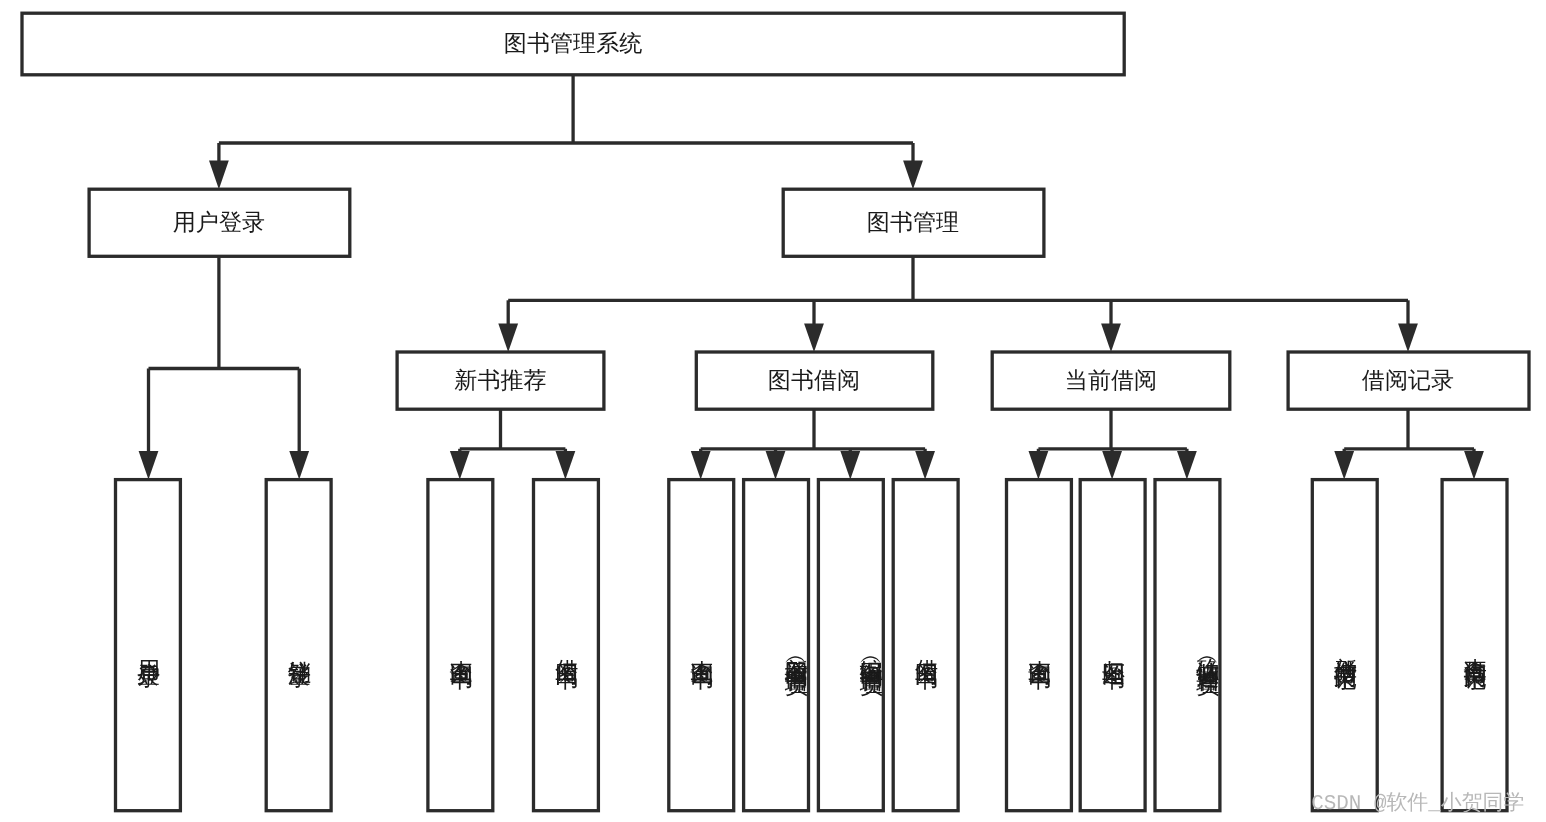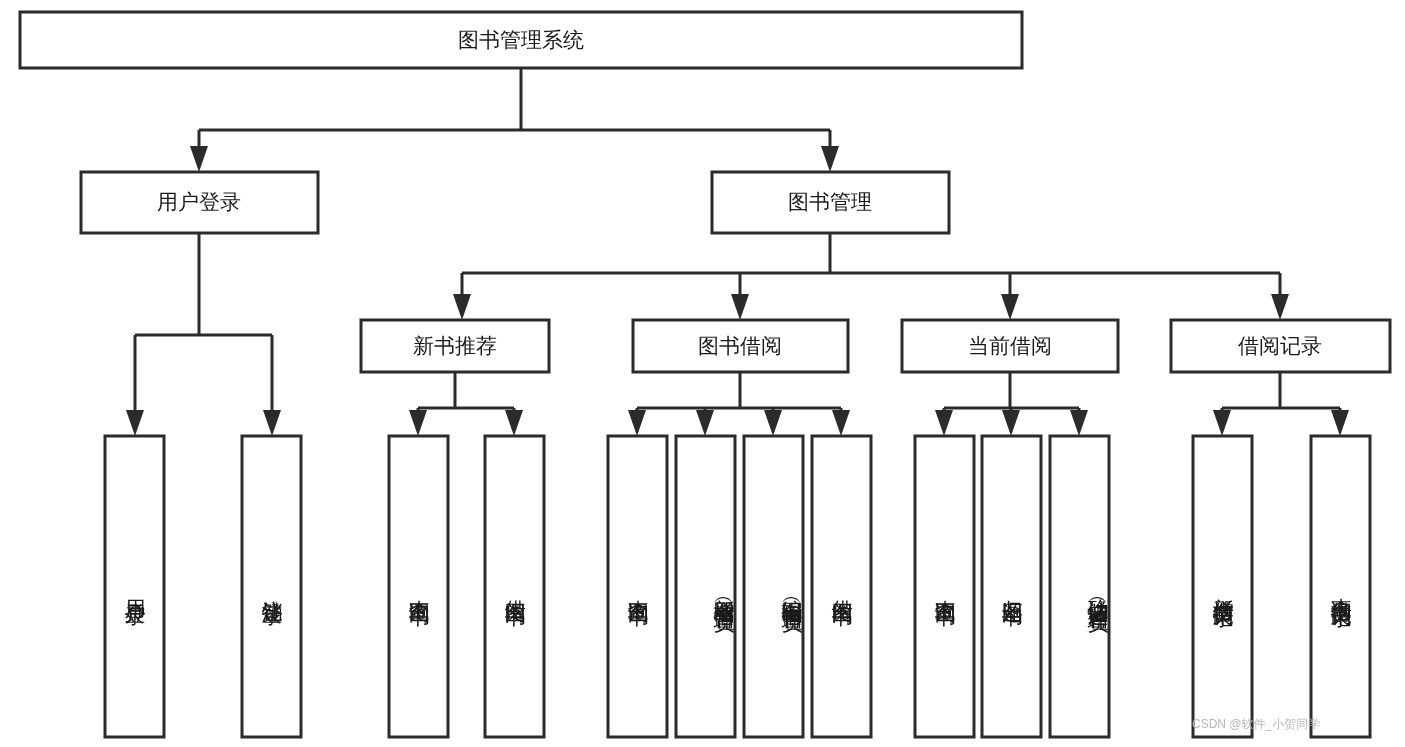--- a/index.html
+++ b/index.html
@@ -56,22 +56,22 @@
     font-size: 21px;
     line-height: 1.12;
     color: #1a1a1a;
     letter-spacing: 2px;
     text-align: center;
     white-space: nowrap;
     pointer-events: none;
   }
   .watermark {
     position: absolute;
-    font-family: Liberation Sans, sans-serif;
-    font-size: 12px;
+    font-family: Liberation Mono, monospace;
+    font-size: 19px;
     color: #b8b8b8;
     white-space: nowrap;
   }
 </style>
 </head>
 <body>
 
 <div id="diagram-root">
 
   <svg id="diagram-svg" viewBox="0 0 1405 747">

